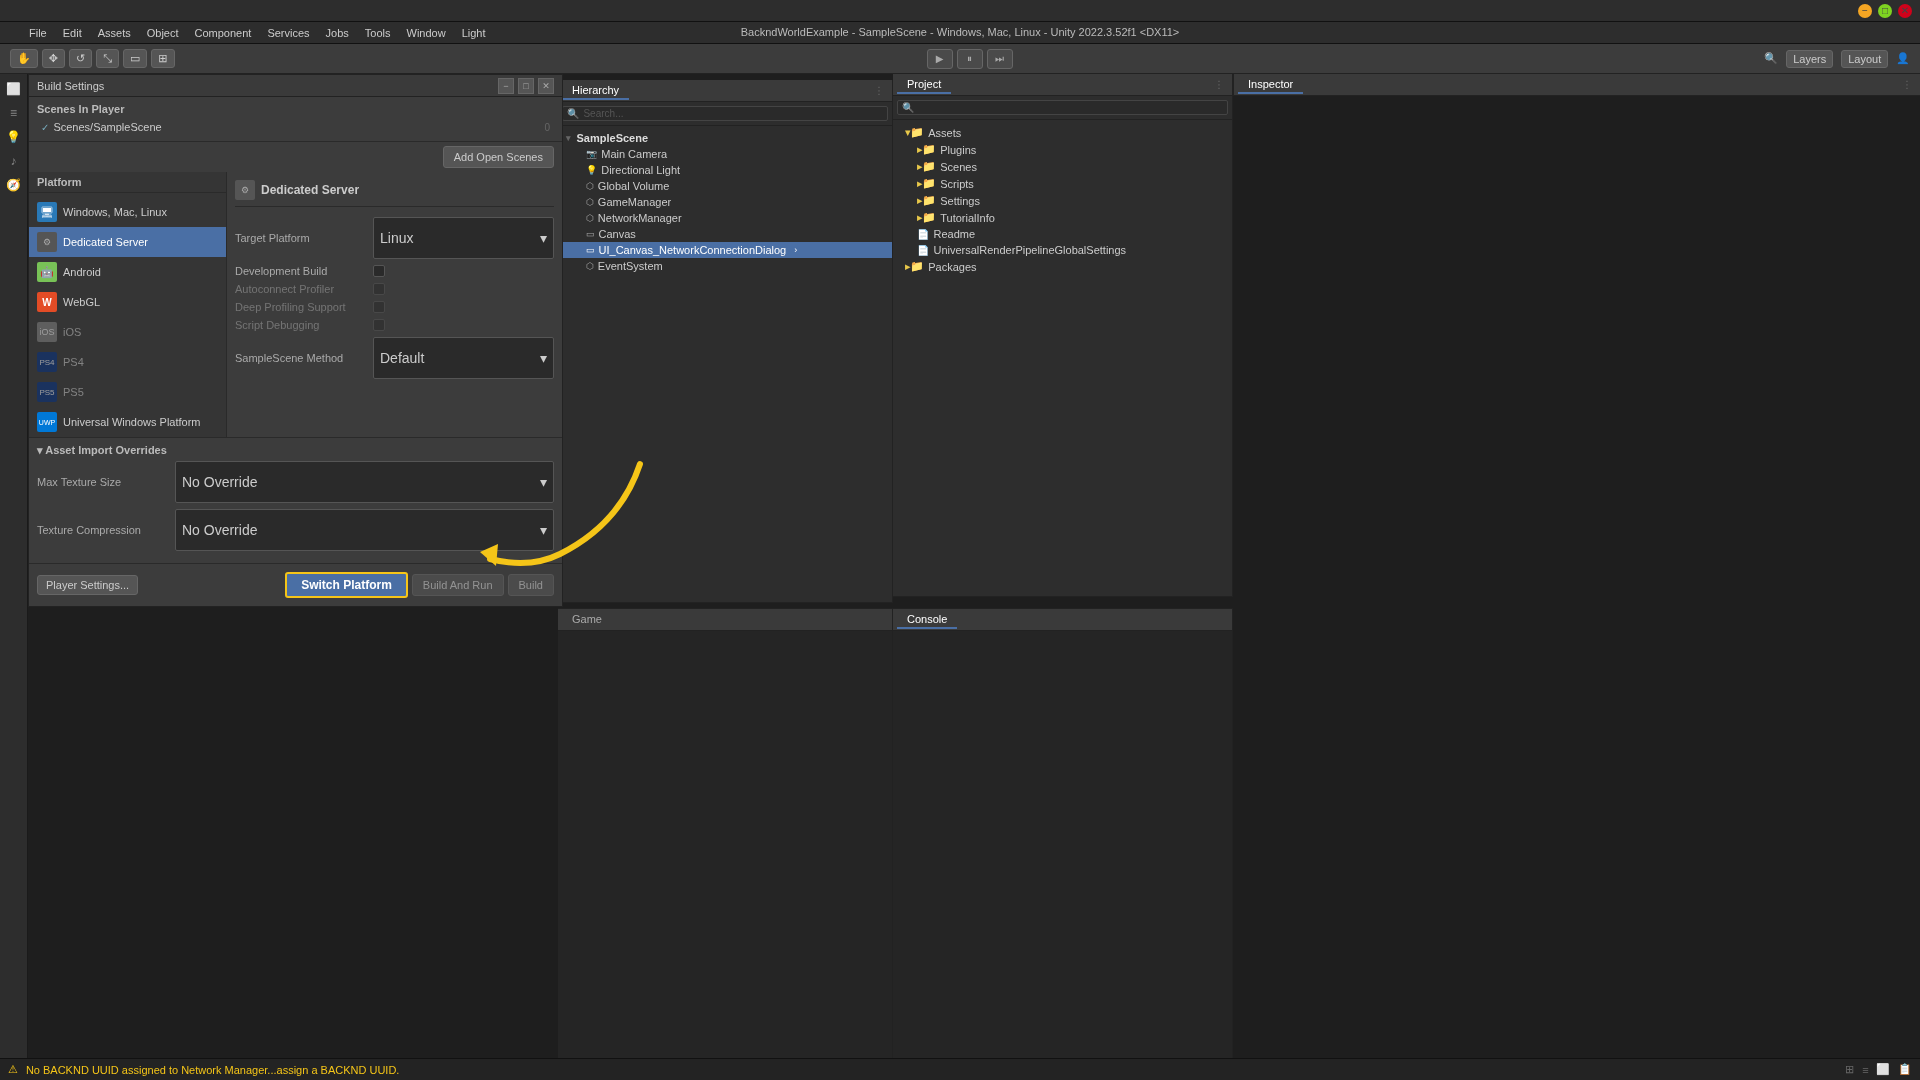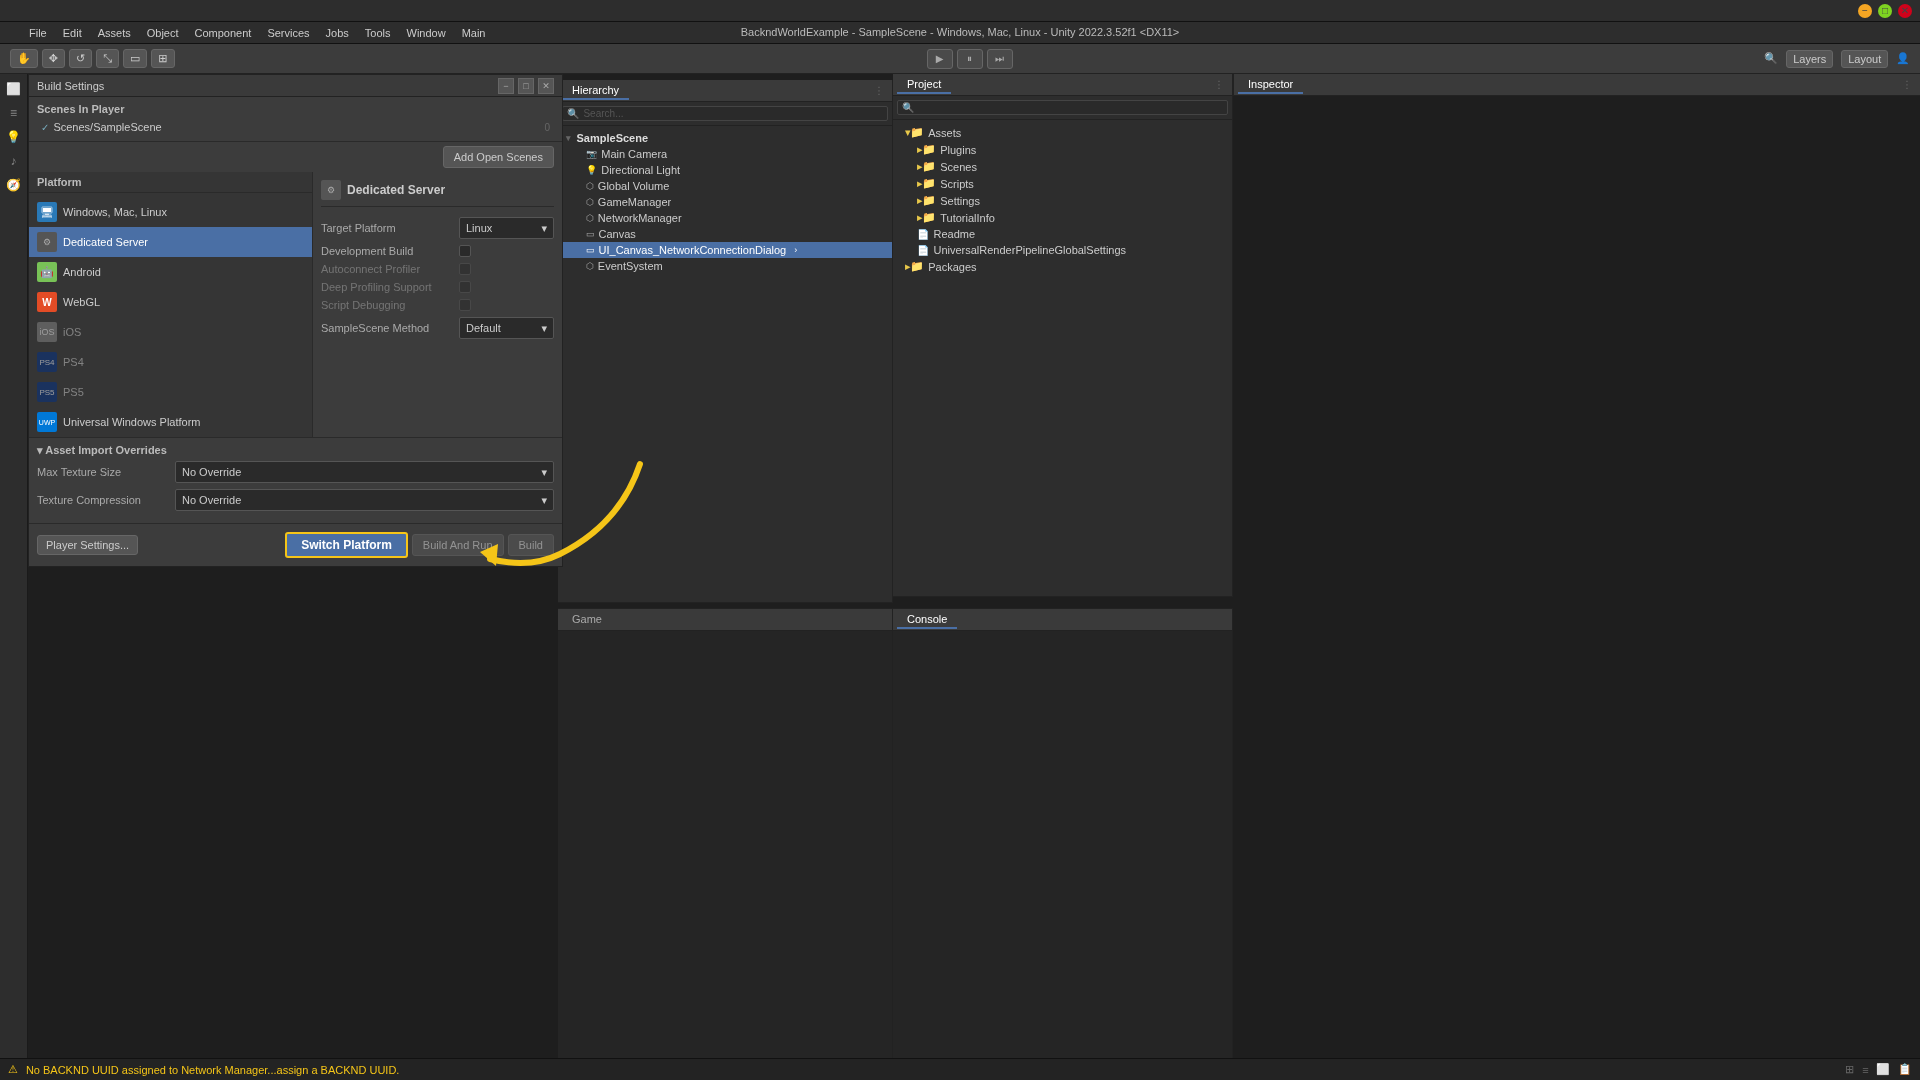--- a/index.html
+++ b/index.html
@@ -245,22 +245,22 @@
       width: 130px;
       font-size: 11px;
       color: #aaa;
       flex-shrink: 0;
     }
     .settings-dropdown {
       flex: 1;
       background: #2a2a2a;
       border: 1px solid #555;
       border-radius: 2px;
-      padding: 10px 6px;
-      font-size: 11px;
+      padding: 20px 6px;
+      font-size: 14px;
       color: #ccc;
       display: flex;
       align-items: center;
       justify-content: space-between;
       cursor: pointer;
       height: 20px;
     }
     .checkbox-box {
       width: 12px;
       height: 12px;
@@ -397,21 +397,21 @@
       display: flex;
       flex-direction: column;
       z-index: 15;
     }
 
     .left-panel-row {
       display: flex;
       flex: 1;
     }
     .left-col {
-      width: 284px;
+      width: 198px;
       background: #353535;
       border-right: 1px solid #2a2a2a;
       display: flex;
       flex-direction: column;
     }
     .right-col {
       flex: 1;
       display: flex;
       flex-direction: column;
     }
@@ -437,21 +437,21 @@
 <div class="menubar">
   <span class="menubar-item">File</span>
   <span class="menubar-item">Edit</span>
   <span class="menubar-item">Assets</span>
   <span class="menubar-item">Object</span>
   <span class="menubar-item">Component</span>
   <span class="menubar-item">Services</span>
   <span class="menubar-item">Jobs</span>
   <span class="menubar-item">Tools</span>
   <span class="menubar-item">Window</span>
-  <span class="menubar-item">Main</span>
+  <span class="menubar-item">Light</span>
 </div>
 
 <div class="unity-toolbar">
   <div class="toolbar-left">
     <div class="toolbar-btn">✋</div>
     <div class="toolbar-btn">✥</div>
     <div class="toolbar-btn">↺</div>
     <div class="toolbar-btn">⤡</div>
     <div class="toolbar-btn">▭</div>
     <div class="toolbar-btn">⊞</div>

